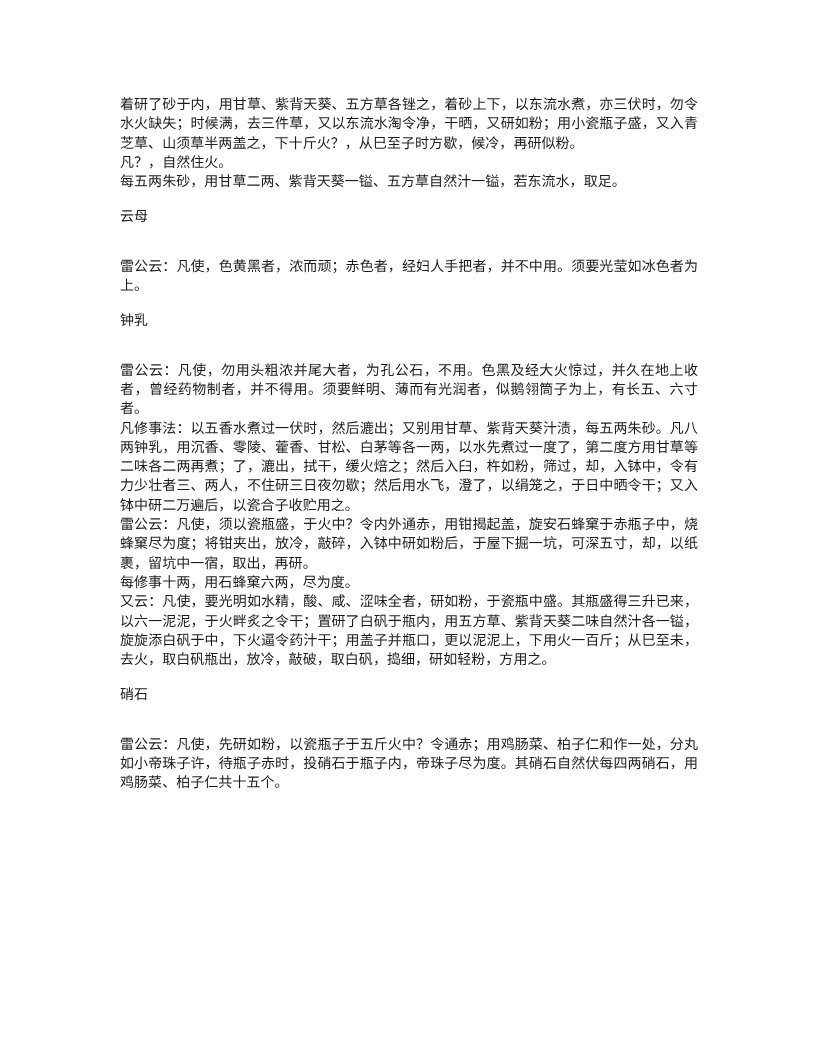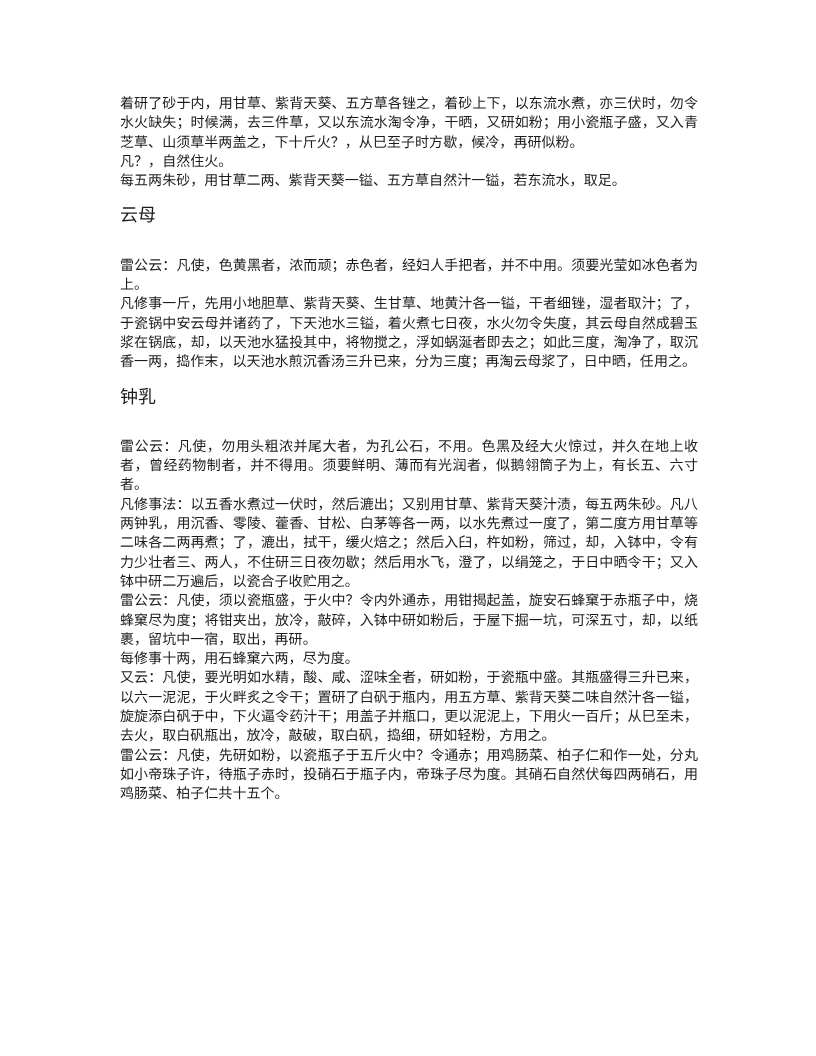--- a/index.html
+++ b/index.html
@@ -11,56 +11,56 @@
     height: 1056px;
     background: #ffffff;
     overflow: hidden;
   }
   .page {
     box-sizing: border-box;
     width: 816px;
     height: 814px;
     background: #ffffff;
     padding: 95px 118px 40px 120px;
-    font-family: Liberation Mono, monospace;
+    font-family: Liberation Sans, sans-serif;
     color: #1c1c1c;
   }
   .para {
     margin: 0;
     font-size: 14px;
     line-height: 19.3px;
     text-align: justify;
     word-break: break-all;
     overflow-wrap: anywhere;
     letter-spacing: 0.05px;
   }
   .heading {
     margin: 16px 0 30px 0;
-    font-size: 18px;
+    font-size: 14px;
     line-height: 19.3px;
     font-weight: normal;
     color: #1c1c1c;
   }
 </style>
 </head>
 <body>
 
 <div class="page">
 
   <p class="para">着研了砂于内，用甘草、紫背天葵、五方草各锉之，着砂上下，以东流水煮，亦三伏时，勿令水火缺失；时候满，去三件草，又以东流水淘令净，干晒，又研如粉；用小瓷瓶子盛，又入青芝草、山须草半两盖之，下十斤火？，从巳至子时方歇，候冷，再研似粉。</p>
   <p class="para">凡？，自然住火。</p>
   <p class="para">每五两朱砂，用甘草二两、紫背天葵一镒、五方草自然汁一镒，若东流水，取足。</p>
 
   <h2 class="heading">云母</h2>
   <p class="para">雷公云：凡使，色黄黑者，浓而顽；赤色者，经妇人手把者，并不中用。须要光莹如冰色者为上。</p>
-  <p class="para">凡修事一斤，先用小地胆草、紫背天葵、生甘草、地黄汁各一镒，干者细锉，湿者取汁；了，于瓷锅中安云母并诸药了，下天池水三镒，着火煮七日夜，水火勿令失度，其云母自然成碧玉浆在锅底，却，以天池水猛投其中，将物搅之，浮如蜗涎者即去之；如此三度，淘净了，取沉香一两，捣作末，以天池水煎沉香汤三升已来，分为三度；再淘云母浆了，日中晒，任用之。</p>
 
   <h2 class="heading">钟乳</h2>
   <p class="para">雷公云：凡使，勿用头粗浓并尾大者，为孔公石，不用。色黑及经大火惊过，并久在地上收者，曾经药物制者，并不得用。须要鲜明、薄而有光润者，似鹅翎筒子为上，有长五、六寸者。</p>
   <p class="para">凡修事法：以五香水煮过一伏时，然后漉出；又别用甘草、紫背天葵汁渍，每五两朱砂。凡八两钟乳，用沉香、零陵、藿香、甘松、白茅等各一两，以水先煮过一度了，第二度方用甘草等二味各二两再煮；了，漉出，拭干，缓火焙之；然后入臼，杵如粉，筛过，却，入钵中，令有力少壮者三、两人，不住研三日夜勿歇；然后用水飞，澄了，以绢笼之，于日中晒令干；又入钵中研二万遍后，以瓷合子收贮用之。</p>
 
   <p class="para">雷公云：凡使，须以瓷瓶盛，于火中？令内外通赤，用钳揭起盖，旋安石蜂窠于赤瓶子中，烧蜂窠尽为度；将钳夹出，放冷，敲碎，入钵中研如粉后，于屋下掘一坑，可深五寸，却，以纸裹，留坑中一宿，取出，再研。</p>
   <p class="para">每修事十两，用石蜂窠六两，尽为度。</p>
   <p class="para">又云：凡使，要光明如水精，酸、咸、涩味全者，研如粉，于瓷瓶中盛。其瓶盛得三升已来，以六一泥泥，于火畔炙之令干；置研了白矾于瓶内，用五方草、紫背天葵二味自然汁各一镒，旋旋添白矾于中，下火逼令药汁干；用盖子并瓶口，更以泥泥上，下用火一百斤；从巳至未，去火，取白矾瓶出，放冷，敲破，取白矾，捣细，研如轻粉，方用之。</p>
 
+  <h2 class="heading">硝石</h2>
   <p class="para">雷公云：凡使，先研如粉，以瓷瓶子于五斤火中？令通赤；用鸡肠菜、柏子仁和作一处，分丸如小帝珠子许，待瓶子赤时，投硝石于瓶子内，帝珠子尽为度。其硝石自然伏每四两硝石，用鸡肠菜、柏子仁共十五个。</p>
 
 </div>
 
 </body></html>

